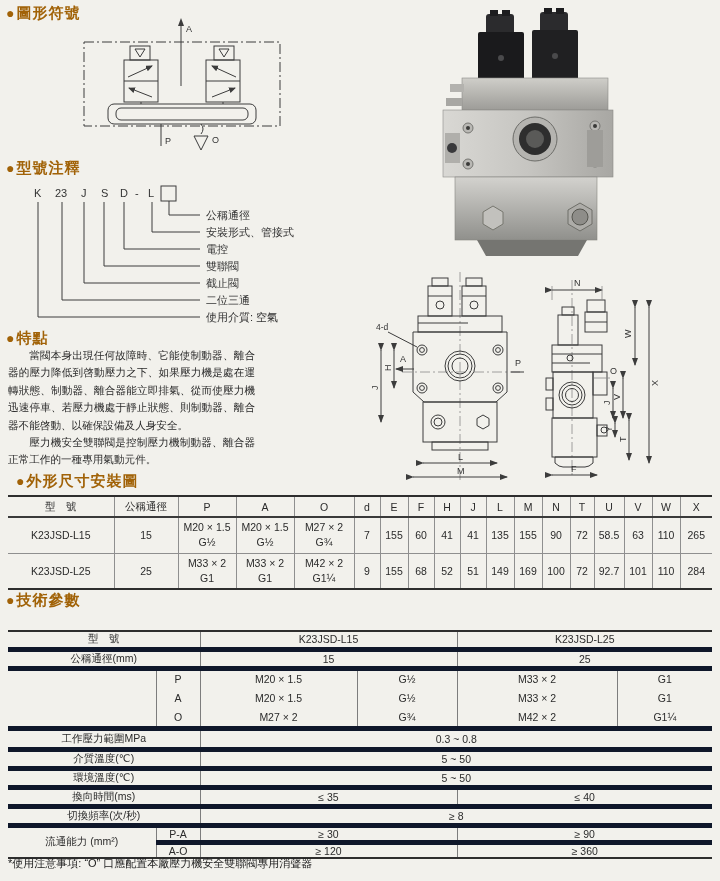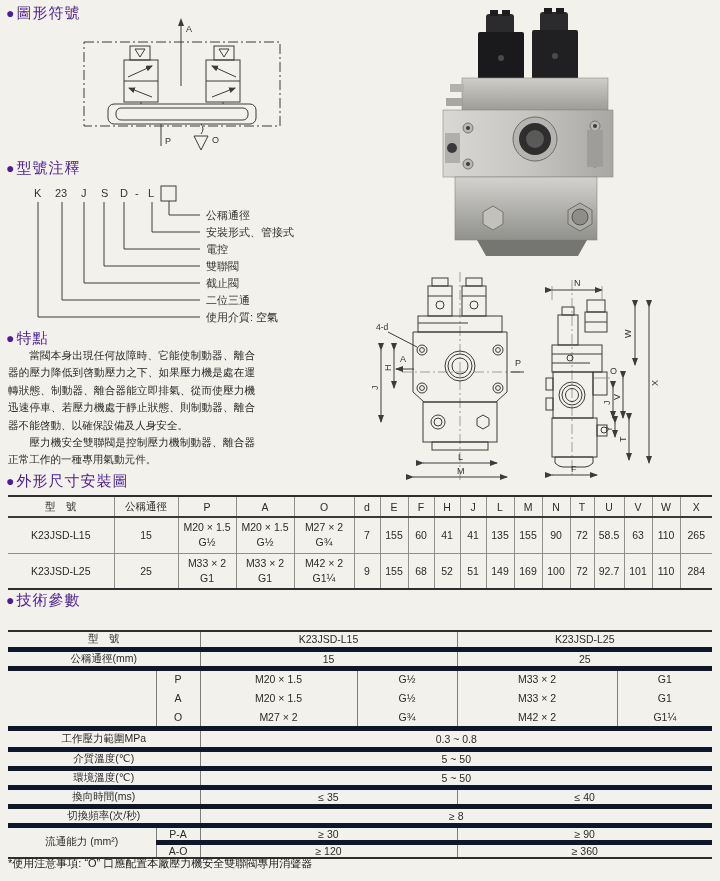--- a/index.html
+++ b/index.html
@@ -7,21 +7,21 @@
     width:720px;height:881px;
     background:#f2f1ec;
     font-family:"Liberation Sans","DejaVu Sans",sans-serif;
     color:#262626;
     position:relative;
     overflow:hidden;
   }
   .page{position:absolute;inset:0;}
   .sec-title{
     position:absolute;left:6px;
-    font-weight:normal;font-size:15px;letter-spacing:1px;color:#4c1d95;
+    font-weight:bold;font-size:15px;letter-spacing:1px;color:#a16207;
     white-space:nowrap;
   }
   .sec-title .bullet{font-size:14px;margin-right:1px;}
   .abs{position:absolute;}
   
   .features{position:absolute;left:8px;top:347px;width:247px;font-size:10.6px;line-height:17.4px;color:#2a2a2a;text-align:justify;}
   .features p{margin:0;text-indent:2em;}
   
   table{border-collapse:collapse;table-layout:fixed;}
   .dimtable{
@@ -314,21 +314,21 @@
       <text x="238" y="135" font-size="9" transform="rotate(-90 238 135)">J</text>
       <line x1="243" y1="153" x2="243" y2="167" class="dln" marker-start="url(#da)" marker-end="url(#da)"></line>
       <text x="240" y="162" font-size="8.5" transform="rotate(-90 240 162)">Y</text>
       <line x1="257" y1="150" x2="257" y2="190" class="dln" marker-start="url(#da)" marker-end="url(#da)"></line>
       <text x="254" y="172" font-size="9" transform="rotate(-90 254 172)">T</text>
       <line x1="180" y1="205" x2="225" y2="205" class="dln" marker-start="url(#da)" marker-end="url(#da)"></line>
       <text x="199" y="202" font-size="9">F</text>
     </g>
   </svg>
 
-  <div class="sec-title" style="top:472px;">
+  <div class="sec-title" style="top:472px;margin-left:10px;">
     <span class="bullet">●</span><span>外形尺寸安裝圖</span>
   </div>
 
   <table class="dimtable">
     <colgroup>
       <col style="width:106px">
         <col style="width:64px">
         <col style="width:58px">
         <col style="width:58px">
         <col style="width:60px">

